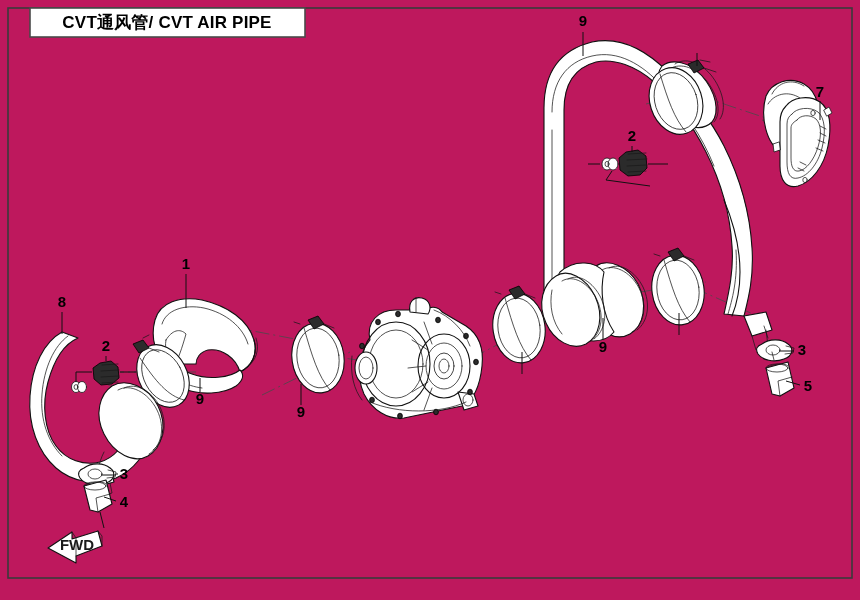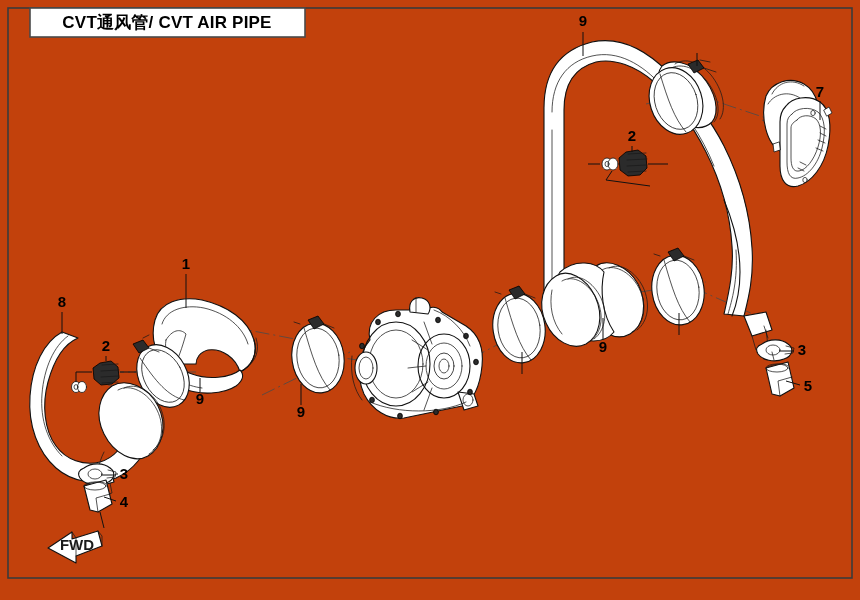--- a/index.html
+++ b/index.html
@@ -13,21 +13,21 @@
     font-family: "Liberation Sans", sans-serif;
     overflow: hidden;
     position: relative;
   }
   #diagram-root {
     position: absolute;
     left: 0;
     top: 0;
     width: 860px;
     height: 600px;
-    background: #c2410c;
+    background: #be185d;
   }
   svg.diagram {
     display: block;
     width: 860px;
     height: 600px;
   }
   .part-line {
     fill: none;
     stroke: #111111;
     stroke-width: 1.1;

